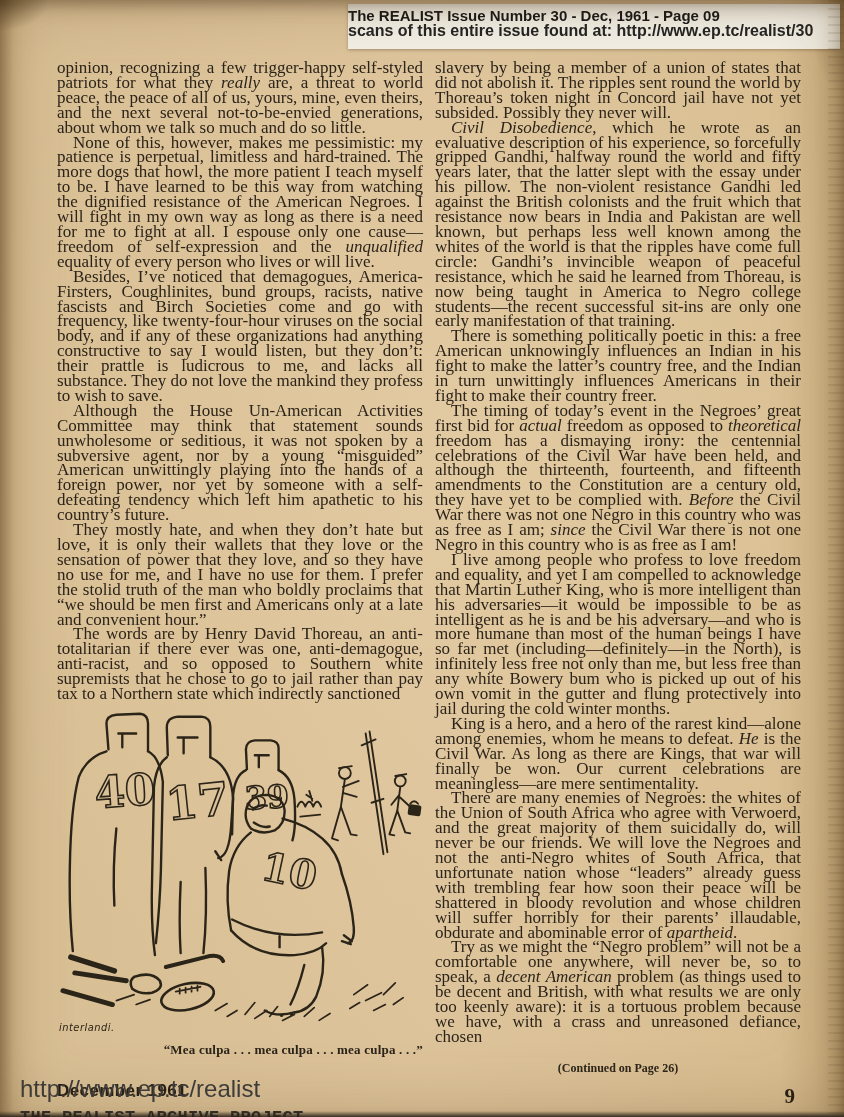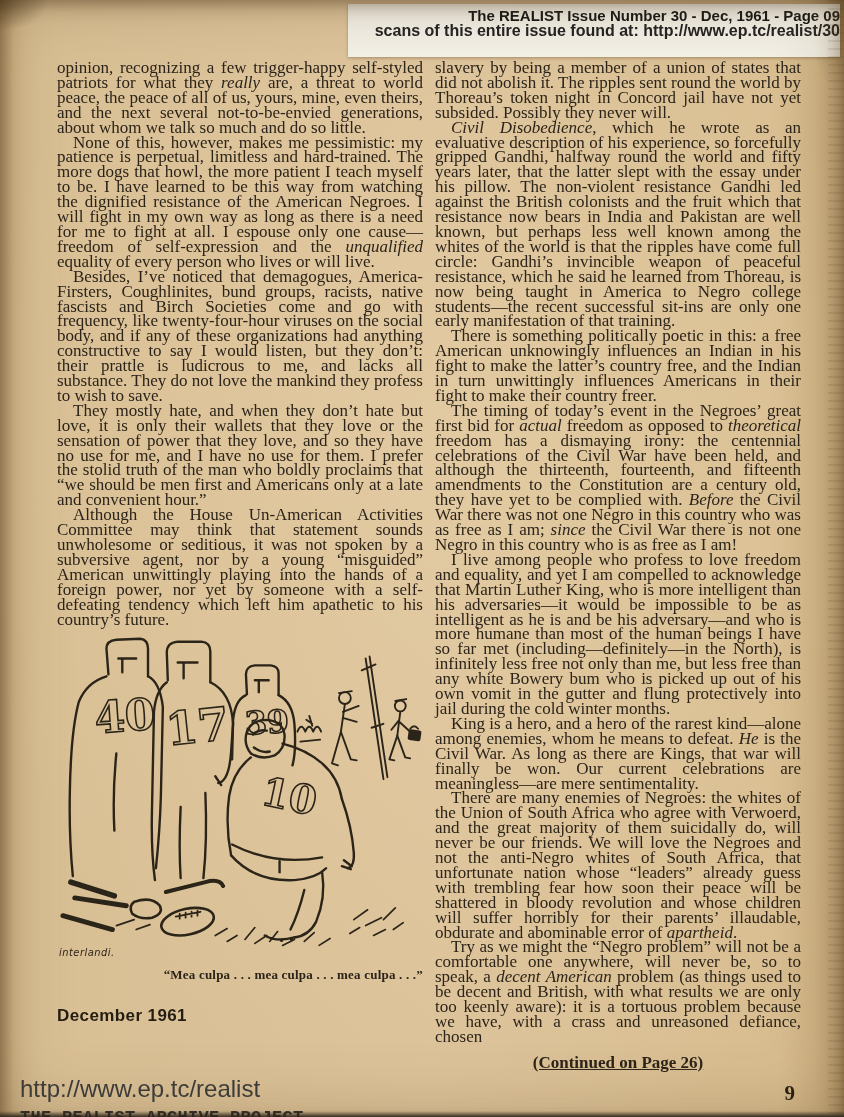--- a/index.html
+++ b/index.html
@@ -21,34 +21,34 @@
       inset 0 16px 20px -14px rgba(70,50,25,.55),
       inset 16px 0 20px -14px rgba(70,50,25,.5),
       inset -18px 0 22px -14px rgba(70,50,25,.45);
   }
   .bottom-edge{position:absolute;left:0;right:0;bottom:0;height:6px;
     background:linear-gradient(rgba(45,38,28,0), rgba(40,33,24,.9));}
   .spine{position:absolute;right:0;top:0;bottom:0;width:16px;opacity:.35;
     background:repeating-linear-gradient(to bottom, rgba(80,58,30,.35) 0 2px, rgba(0,0,0,0) 2px 8px);}
   .header-box{
     position:absolute;top:4px;left:348px;width:492px;
-    background:#f4f1e7;text-align:right;padding:3px 0 20px;
+    background:#f4f1e7;text-align:left;padding:3px 0 12px;
     box-shadow:0 1px 3px rgba(60,40,15,.35);
   }
   .header-title{font-family:"Liberation Sans",sans-serif;font-weight:700;font-size:15px;line-height:17px;color:#151515;}
   .header-sub{font-family:"Liberation Sans",sans-serif;font-weight:700;font-size:16px;line-height:13px;color:#222;}
   .columns{position:absolute;left:57px;top:61px;width:744px;display:flex;gap:12px;}
   .col{width:366px;}
   p.para{margin:0;font-size:17px;line-height:14.9px;text-align:justify;color:#2c241a;}
   p.para.indent{text-indent:16px;}
   p.para i{font-style:italic;}
   .cartoon{margin-top:5px;}
   .caption{font-weight:700;font-size:13px;text-align:right;margin-top:1px;letter-spacing:.2px;}
   .issue-date{font-family:"Liberation Sans",sans-serif;font-weight:700;font-size:17px;margin-top:23px;letter-spacing:.4px;color:#241d12;}
-  .continued{font-weight:700;font-size:17px;text-align:center;margin-top:8px;text-decoration:underline;}
+  .continued{font-weight:700;font-size:12px;text-align:center;margin-top:16px;}
   .pageno{font-weight:700;font-size:21px;text-align:right;padding-right:6px;margin-top:8px;color:#241d12;}
   .archive{position:absolute;left:20px;top:1076px;}
   .archive-url{font-family:"Liberation Sans",sans-serif;font-size:24px;line-height:26px;color:#3b3b3b;}
   .archive-name{font-family:Liberation Mono, monospace;font-weight:700;font-size:17px;line-height:15px;color:#2e2e2e;letter-spacing:.3px;margin-top:8px;}
   svg text.num{font-family:"DejaVu Serif",serif;font-weight:700;}
   svg text.sig{font-family:"DejaVu Sans",sans-serif;font-style:italic;letter-spacing:.5px;}
 </style>
 </head>
 <body>
 
@@ -59,22 +59,23 @@
     <div class="header-sub">scans of this entire issue found at: http://www.ep.tc/realist/30</div>
   </div>
 
   <div class="columns">
 
     <div class="col">
       <div>
           <p class="para">opinion, recognizing a few trigger-happy self-styled patriots for what they <i>really</i> are, a threat to world peace, the peace of all of us, yours, mine, even theirs, and the next several not-to-be-envied generations, about whom we talk so much and do so little.</p>
           <p class="para indent">None of this, however, makes me pessimistic: my patience is perpetual, limitless and hard-trained. The more dogs that howl, the more patient I teach myself to be. I have learned to be this way from watching the dignified resistance of the American Negroes. I will fight in my own way as long as there is a need for me to fight at all. I espouse only one cause—freedom of self-expression and the <i>unqualified</i> equality of every person who lives or will live.</p>
           <p class="para indent">Besides, I’ve noticed that demagogues, America-Firsters, Coughlinites, bund groups, racists, native fascists and Birch Societies come and go with frequency, like twenty-four-hour viruses on the social body, and if any of these organizations had anything constructive to say I would listen, but they don’t: their prattle is ludicrous to me, and lacks all substance. They do not love the mankind they profess to wish to save.</p>
+          <p class="para indent">Although the House Un-American Activities Committee may think that statement sounds unwholesome or seditious, it was not spoken by a subversive agent, nor by a young “misguided” American unwittingly playing into the hands of a foreign power, nor yet by someone with a self-defeating tendency which left him apathetic to his country’s future.</p>
           <p class="para indent">They mostly hate, and when they don’t hate but love, it is only their wallets that they love or the sensation of power that they love, and so they have no use for me, and I have no use for them. I prefer the stolid truth of the man who boldly proclaims that “we should be men first and Americans only at a late and convenient hour.”</p>
-          <p class="para indent">Although the House Un-American Activities Committee may think that statement sounds unwholesome or seditious, it was not spoken by a subversive agent, nor by a young “misguided” American unwittingly playing into the hands of a foreign power, nor yet by someone with a self-defeating tendency which left him apathetic to his country’s future.</p>
+          <p class="para indent">The words are by Henry David Thoreau, an anti-totalitarian if there ever was one, anti-demagogue, anti-racist, and so opposed to Southern white supremists that he chose to go to jail rather than pay tax to a Northern state which indirectly sanctioned</p>
         </div>
 
       <div class="cartoon">
         <svg width="368" height="330" viewBox="0 0 372 332">
           <g fill="none" stroke="#2b2419" stroke-width="2.4" stroke-linecap="round" stroke-linejoin="round">
 
             <path d="M52,42 L50,16 Q50,8 60,7 L84,6 Q92,7 92,16 L92,44"></path>
             <path d="M62,26 h18 M66,26 v14"></path>
             <path d="M50,44 Q30,50 22,70 Q14,100 13,160 Q12,205 16,246"></path>
             <path d="M92,44 Q104,50 107,75 L105,165 Q104,200 100,238"></path>

